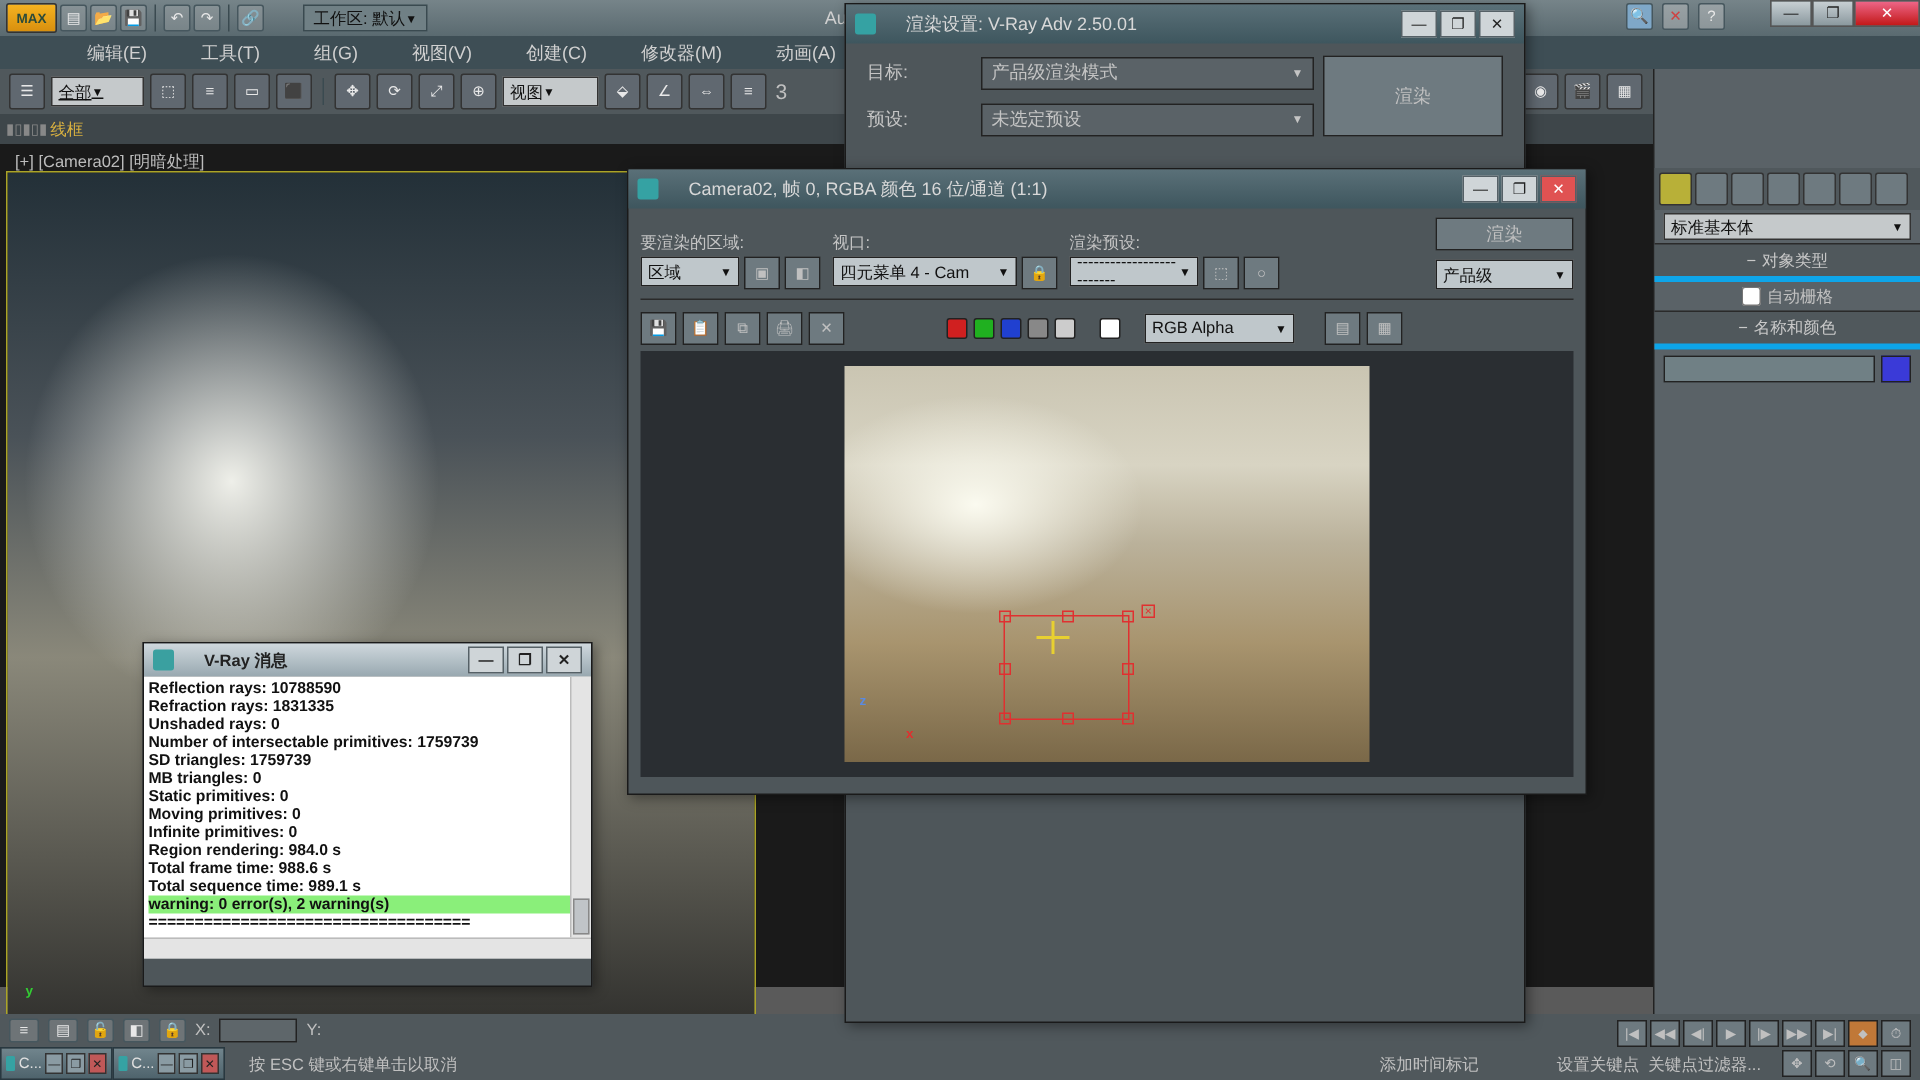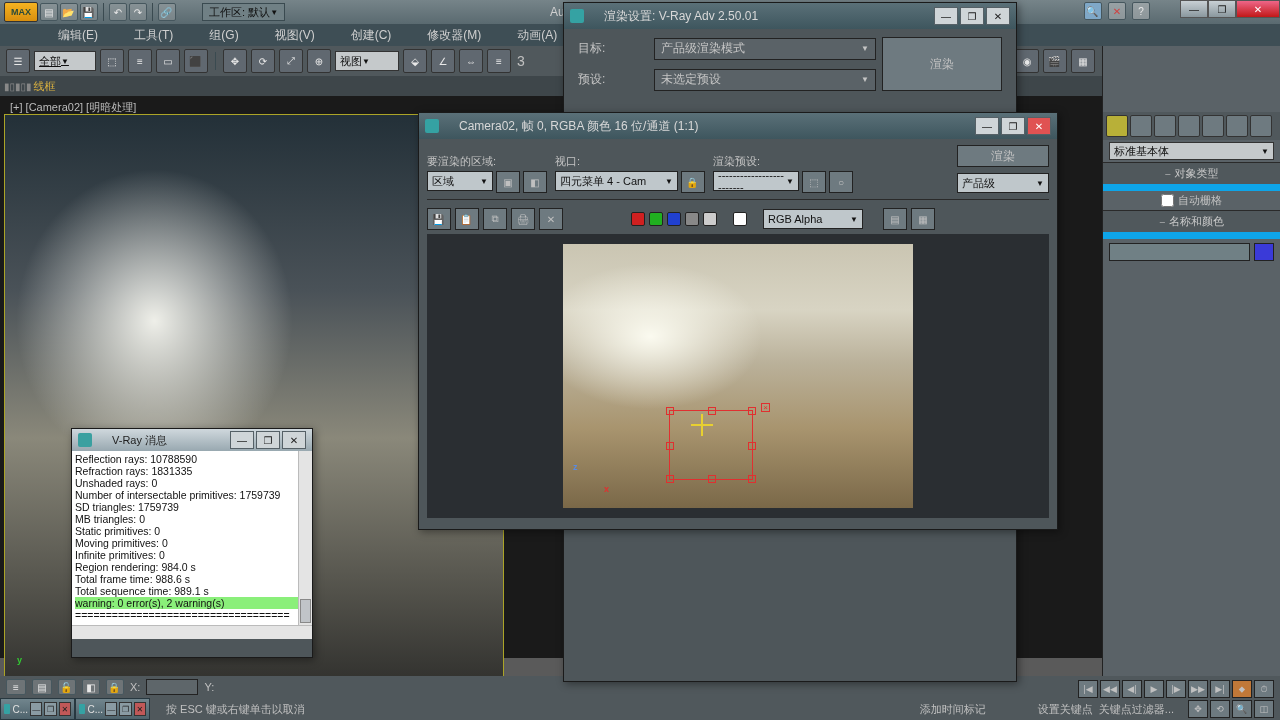--- a/index.html
+++ b/index.html
@@ -26,21 +26,21 @@
 .toolbar2 { position:absolute; top:46px; left:0; right:0; height:30px; background:#50585c; display:flex; align-items:center; padding:0 6px; gap:4px;}
 .toolbar2 .tool-icon { width:24px; height:24px; background:#606870; border:1px solid #333;}
 .combo { background:#c5c9cb; border:1px solid #333; height:20px; padding:0 4px; color:#111; display:flex; align-items:center; font-size:11px;}
 
 
 .cmd-panel { position:absolute; right:0; top:46px; width:178px; bottom:44px; background:#5a6267; border-left:1px solid #222;}
 .cmd-subtabs { display:flex; padding:3px 3px; gap:2px; background:#50585c;}
 .cmd-subtabs .st { width:22px; height:22px; background:#6e7a80; border:1px solid #333; border-radius:2px;}
 .cmd-subtabs .st.active { background:#b8b038;}
 .cmd-dd { margin:2px 6px; background:#c5c9cb; color:#111; border:1px solid #333; height:18px; padding:0 4px; display:flex; align-items:center; justify-content:space-between;}
-.rollout-head { background:#50585c; text-align:center; padding:3px 0; border-top:1px solid #2a2a2a; border-bottom:7px solid #0ea5e9; color:#c8c8c8; display:flex; align-items:center; justify-content:center; gap:4px;font-family:Liberation Serif, serif;}
+.rollout-head { background:#50585c; text-align:center; padding:3px 0; border-top:1px solid #2a2a2a; border-bottom:4px solid #0ea5e9; color:#c8c8c8; display:flex; align-items:center; justify-content:center; gap:4px;}
 .rollout-head::before { content:"−"; color:#c8c8c8;}
 .prim-grid { display:grid; grid-template-columns:1fr 1fr; gap:3px; padding:4px 6px;}
 .prim-btn { background:#6e7a80; border:1px solid #2a2a2a; height:18px; display:flex; align-items:center; justify-content:center; color:#d8d8d8; font-size:11px;}
 .auto-grid { display:flex; align-items:center; justify-content:center; gap:4px; padding:2px 0;}
 .name-row { display:flex; padding:4px 6px; gap:4px;}
 .name-input { flex:1; background:#708085; border:1px solid #222; height:18px;}
 .color-sw { width:20px; height:18px; background:#3a3ad8; border:1px solid #222;}
 
 
 .vp-area { position:absolute; top:76px; left:0; right:178px; bottom:62px; background:#1a1a1a;}
@@ -101,21 +101,21 @@
   overflow:hidden;}
 .sel-box { position:absolute; border:1px solid #e03030;}
 .sel-box .h { position:absolute; width:8px; height:8px; border:1px solid #e03030; background:transparent;}
 .sel-box .hx { position:absolute; width:9px; height:9px; border:1px solid #e03030; font-size:8px; color:#e03030; display:flex; align-items:center; justify-content:center; line-height:1;}
 .move-cursor { position:absolute; width:22px; height:22px; }
 .move-cursor::before,.move-cursor::after { content:""; position:absolute; background:#e8d030;}
 .move-cursor::before { left:10px; top:0; width:2px; height:22px;}
 .move-cursor::after { top:10px; left:0; height:2px; width:22px;}
 
 
-#dlg-msg { top:428px; left:71px; width:242px; height:230px;}
+#dlg-msg { top:428px; left:95px; width:300px; height:230px;font-weight:bold;}
 #dlg-msg .dlg-title { height:22px; background:linear-gradient(#cfd8dd,#98a8b0); color:#222; font-size:11px;}
 #dlg-msg .dlg-title .dlg-icon{background:#3aa0a0;}
 #dlg-msg .body { background:#fff; color:#111; font-size:10.5px; height:188px; overflow:hidden; position:relative;}
 #dlg-msg .lines { padding:2px 3px;}
 #dlg-msg .line { white-space:nowrap;}
 #dlg-msg .warn { background:#8aef7a;}
 #dlg-msg .sb { position:absolute; right:0; top:0; width:14px; bottom:14px; background:#e4e4e4; border-left:1px solid #bbb;}
 #dlg-msg .sb-thumb{ position:absolute; left:1px; right:1px; bottom:2px; height:24px; background:#c0c4c8; border:1px solid #888;}
 #dlg-msg .hb { position:absolute; left:0; right:0; bottom:0; height:14px; background:#e4e4e4; border-top:1px solid #bbb;}
 .tri { font-size:8px;}

